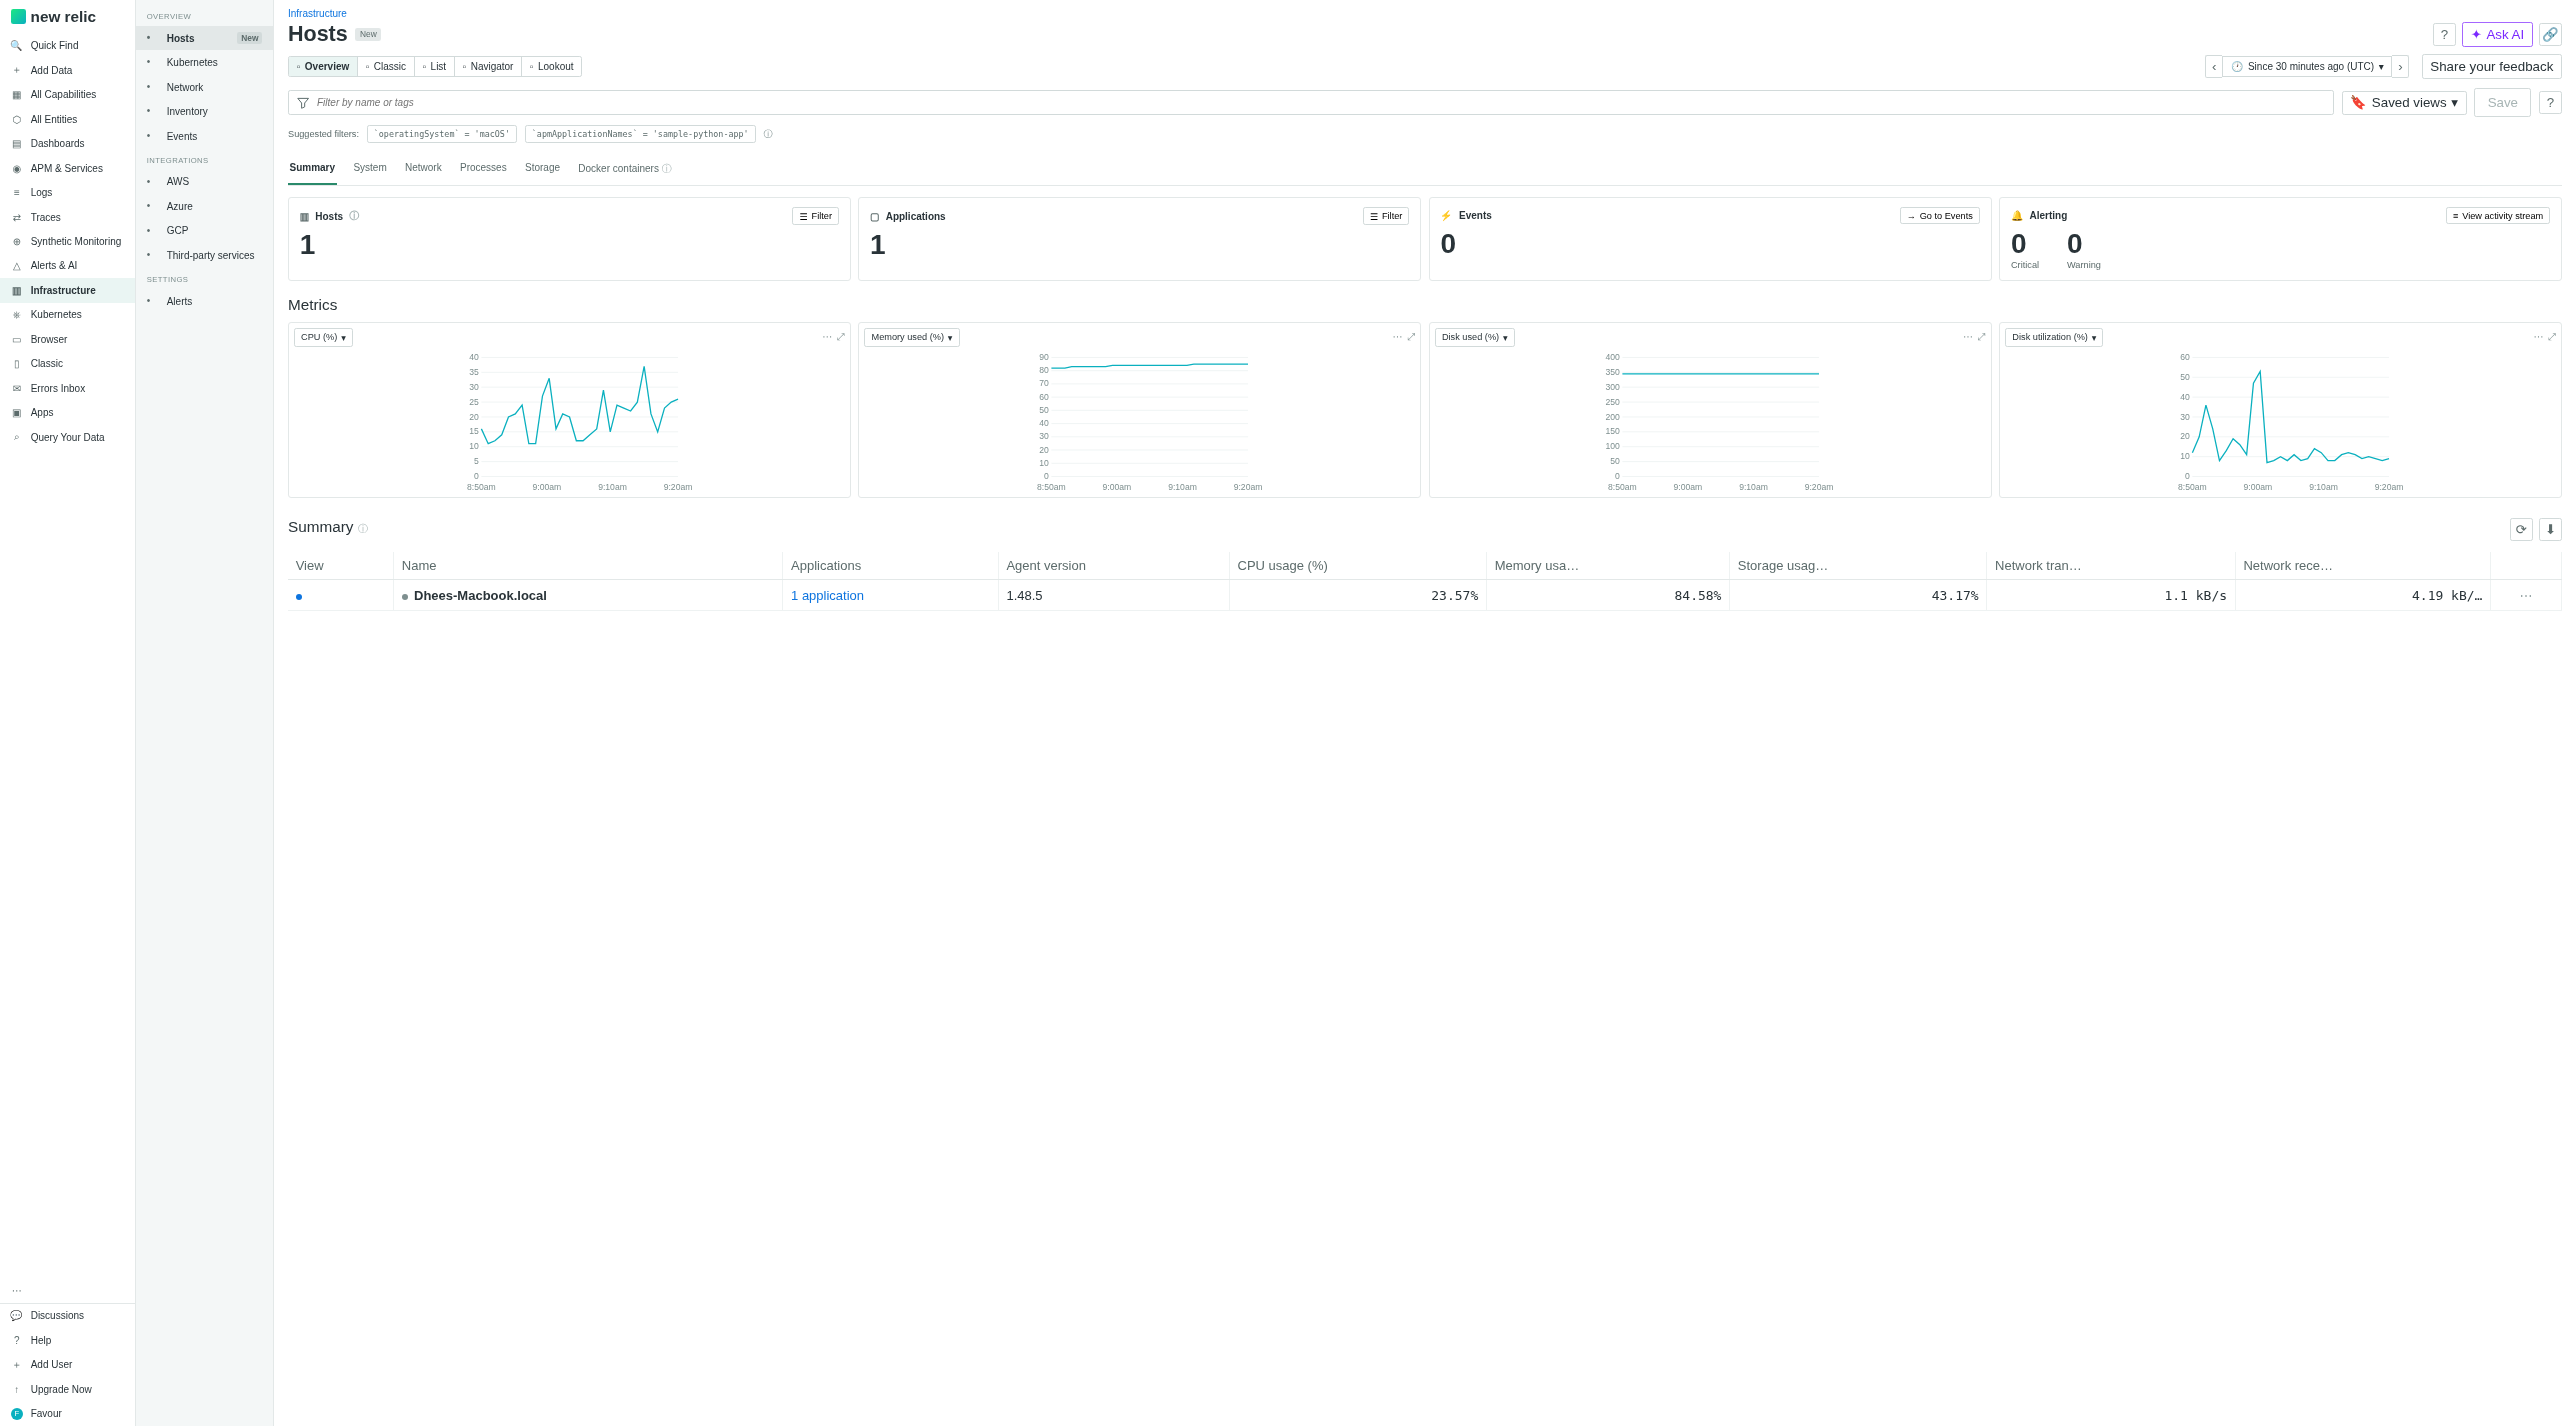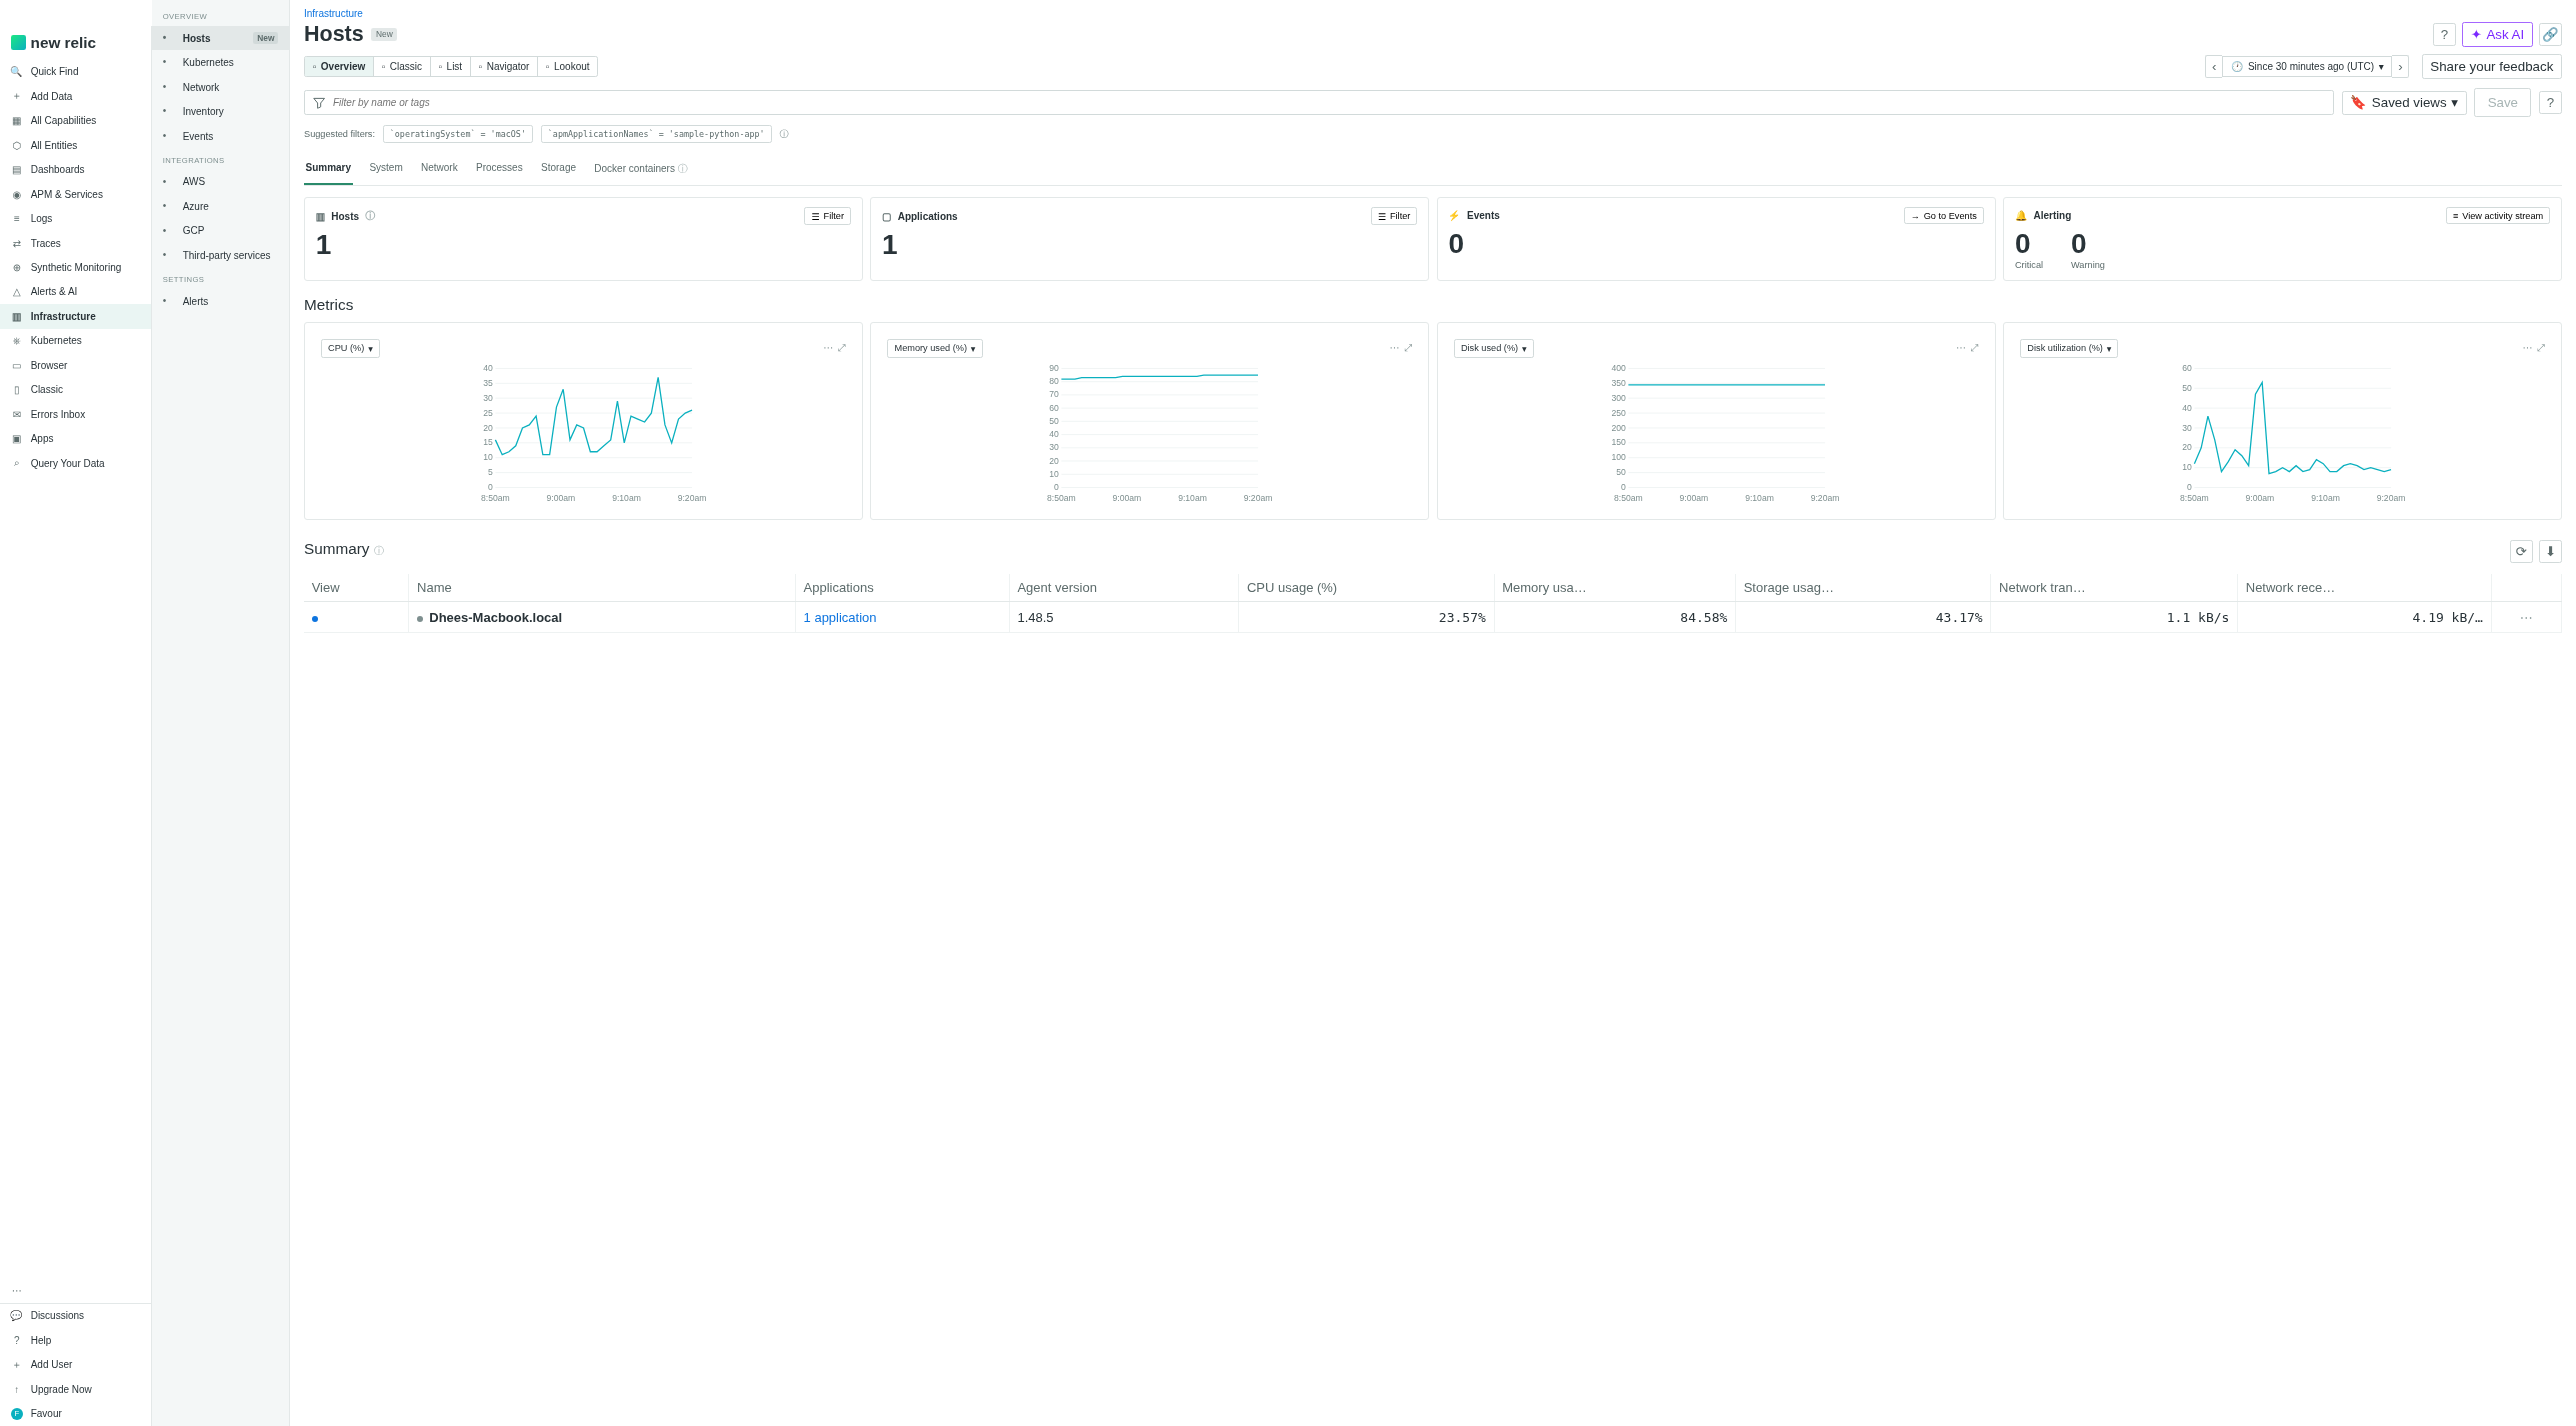--- a/index.html
+++ b/index.html
@@ -1,18 +1,18 @@
 <!DOCTYPE html>
 <html style="font-size:12.3px"><head>
 <meta charset="utf-8">
 <style>
 * { margin: 0; padding: 0; box-sizing: border-box; }
 body { font-family: -apple-system, BlinkMacSystemFont, "Segoe UI", sans-serif; background: #ffffff; color: #293338; font-size: 10px; overflow: hidden; }
 .app { display: flex; height: 100vh; }
-.far-sidebar { width: 152px; background: #ffffff; border-right: 0.8px solid #e3e8e8; display: flex; flex-direction: column; margin-top: 26px; }
+.far-sidebar { width: 136px; background: #ffffff; border-right: 0.8px solid #e3e8e8; display: flex; flex-direction: column; }
 .logo { padding: 7.7px 10.7px; display: flex; align-items: center; gap: 4.6px; font-size: 15.3px; font-weight: 600; }
 .logo-icon { width: 15.3px; height: 15.3px; background: linear-gradient(135deg,#1ce783,#0ab0bf); border-radius: 2.3px; }
 .nav-list { list-style: none; flex: 1; overflow-y: auto; }
 .nav-item { display: flex; align-items: center; gap: 7.7px; padding: 6.1px 10.7px; cursor: pointer; color: #293338; }
 .nav-item.active { background: #eaf5f3; font-weight: 600; }
 .nav-item .ico { width: 12.3px; height: 12.3px; display: inline-flex; align-items: center; justify-content: center; color: #5c6b6b; }
 .nav-footer { border-top: 0.8px solid #e3e8e8; }
 .nav-footer .nav-item.favour .ico { width: 12.3px; height: 12.3px; border-radius: 50%; background: #0ab0bf; color: #fff; font-size: 7.7px; }
 .near-sidebar { width: 138px; background: #f4f7f7; border-right: 0.8px solid #e3e8e8; padding-top: 4.6px; }
 .sec-label { font-size: 7.7px; letter-spacing: 0.4px; color: #7e8f8f; padding: 7.7px 10.7px 4.6px; text-transform: uppercase; }
@@ -55,21 +55,21 @@
 .card-head { display: flex; align-items: center; gap: 6.1px; font-weight: 600; }
 .card-head .ico { color: #5c6b6b; }
 .card-action { margin-left: auto; border: 0.8px solid #d2dada; border-radius: 2.3px; padding: 2.3px 6.1px; background: #fff; cursor: pointer; font-size: 9.2px; display: inline-flex; align-items: center; gap: 3.8px; }
 .card-value { font-size: 28px; font-weight: 600; margin-top: 4.6px; }
 .alert-values { display: flex; gap: 28px; margin-top: 4.6px; }
 .alert-block { display: flex; flex-direction: column; }
 .alert-num { font-size: 28px; font-weight: 600; }
 .alert-lbl { font-size: 9.2px; color: #5c6b6b; }
 .section-title { font-size: 15.3px; font-weight: 400; margin: 4.6px 0 7.7px; }
 .chart-row { display: grid; grid-template-columns: repeat(4,1fr); gap: 7.7px; margin-bottom: 12.3px; }
-.chart-card { border: 0.8px solid #e3e8e8; border-radius: 3.1px; padding: 16px; background: #fff; }
+.chart-card { border: 0.8px solid #e3e8e8; border-radius: 3.1px; padding: 5px; background: #fff; }
 .chart-head { display: flex; align-items: center; gap: 4.6px; }
 .chart-sel { border: 0.8px solid #d2dada; border-radius: 2.3px; padding: 3.1px 6.1px; background: #fff; cursor: pointer; font-size: 9.2px; display: inline-flex; align-items: center; gap: 3.8px; }
 .chart-actions { margin-left: auto; display: flex; gap: 4.6px; }
 .chart-body { height: 138px; margin-top: 7.7px; }
 .chart-body svg { width: 100%; height: 100%; }
 .axis-text { font-size: 10px; fill: #7e8f8f; }
 .grid-line { stroke: #eef2f2; stroke-width: 1; }
 .data-line { stroke: #0ab0bf; stroke-width: 1.5; fill: none; }
 .summary-sec { margin-top: 3.1px; }
 .summary-head { display: flex; align-items: center; gap: 4.6px; }

